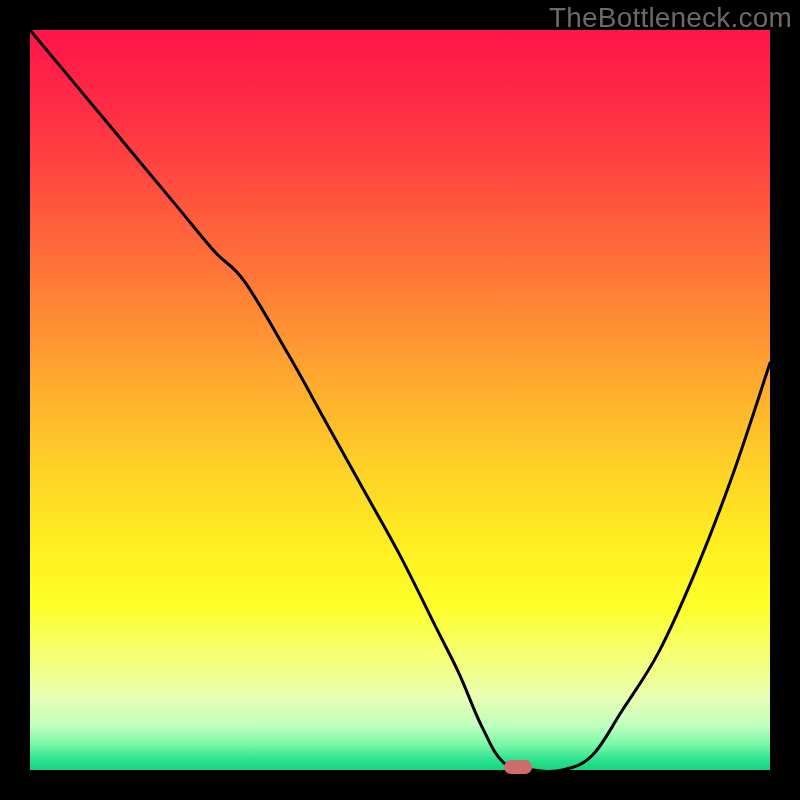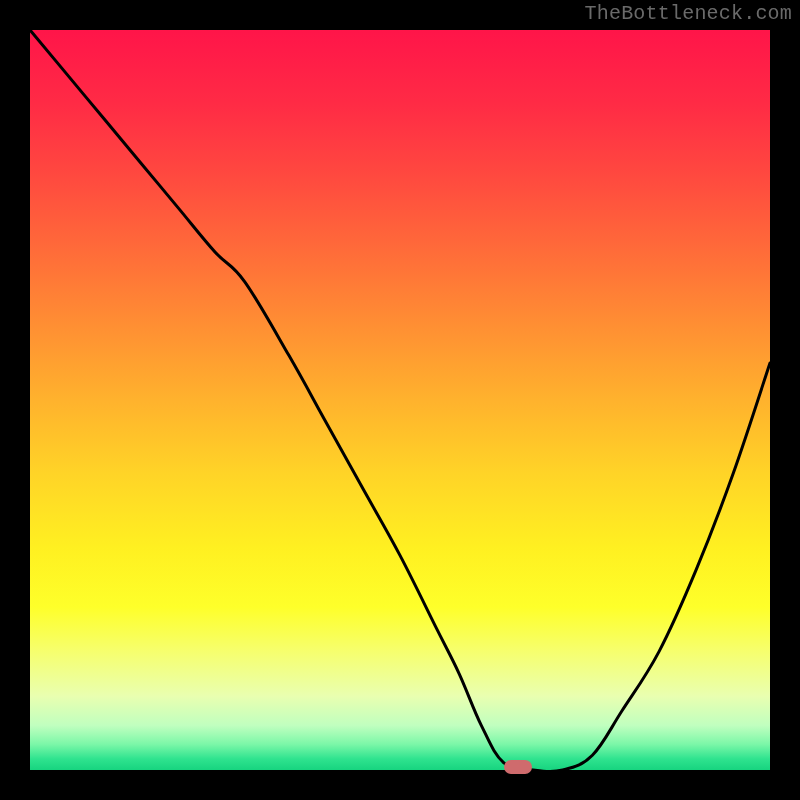--- a/index.html
+++ b/index.html
@@ -17,24 +17,24 @@
     top: 0;
     width: 800px;
     height: 800px;
     box-sizing: border-box;
   }
   .watermark {
     position: absolute;
     top: 2px;
     right: 8px;
     color: #6a6a6a;
-    font-size: 20px;
+    font-size: 28px;
     font-weight: 500;
     letter-spacing: 0.2px;
-    font-family: Liberation Mono, monospace;
+    font-family: Liberation Sans, sans-serif;
     z-index: 10;
   }
   .plot-area {
     position: absolute;
     left: 30px;
     top: 30px;
     width: 740px;
     height: 740px;
   }
   .gradient {

